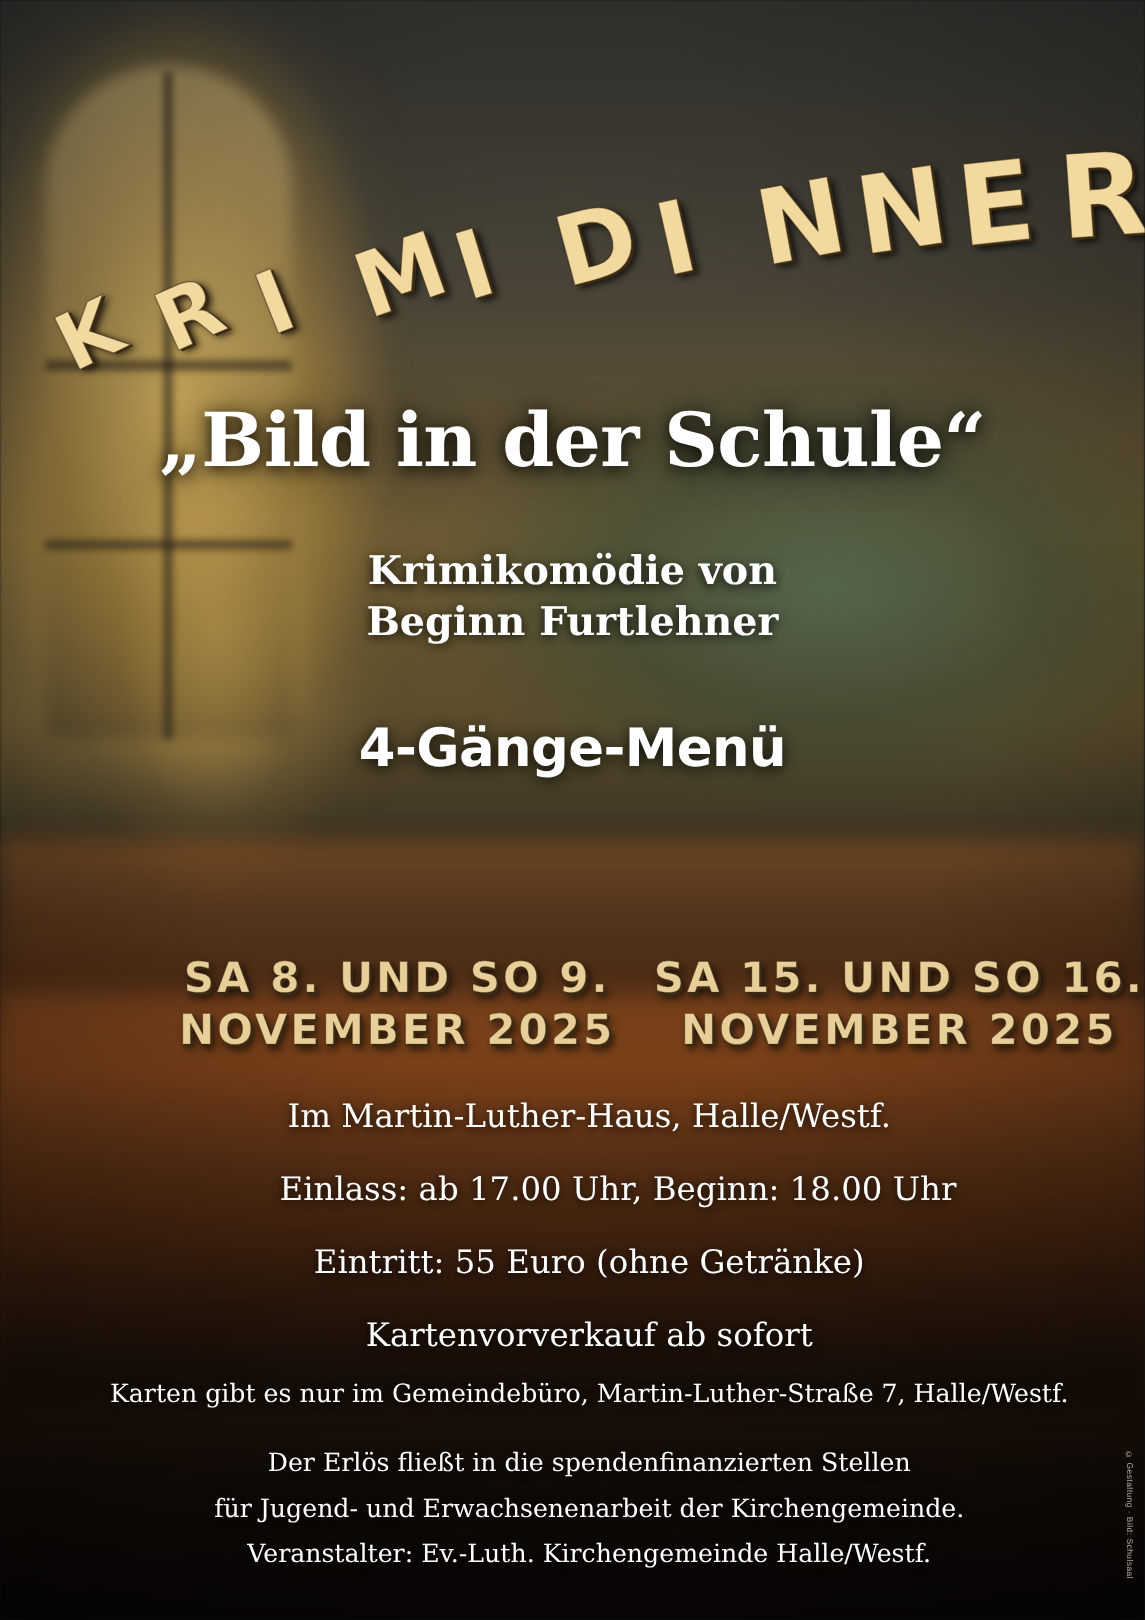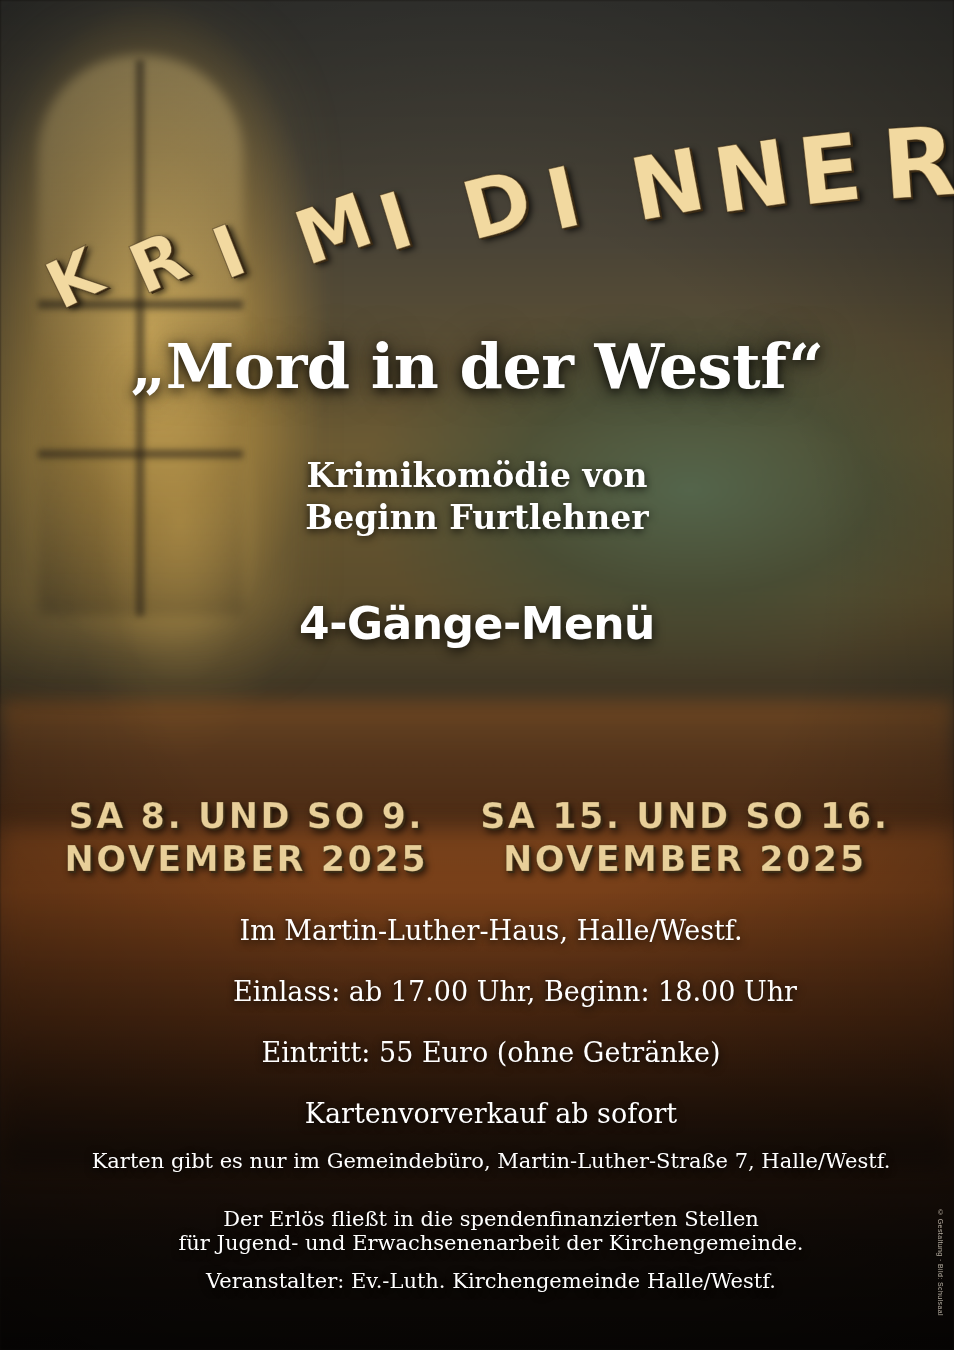--- a/index.html
+++ b/index.html
@@ -152,22 +152,22 @@
     line-height: 1.32;
     letter-spacing: -0.5px;
     text-shadow: 0 3px 12px rgba(0,0,0,0.85);
   }
 
   .dates {
     position: absolute;
     left: 0; right: 0;
     top: 795px;
     display: flex;
-    justify-content: center;
-    gap: 52px;
+    justify-content: flex-end;
+    gap: 32px;
     color: #e8cf99;
   }
   .date-block {
     font-family: "DejaVu Sans", sans-serif;
     font-weight: bold;
     font-size: 35px;
     line-height: 1.22;
     letter-spacing: 2.5px;
     text-shadow: 2px 2px 0 #3a2a14, 3px 4px 7px rgba(0,0,0,0.8);
     -webkit-text-stroke: 0.6px rgba(70,50,22,0.5);
@@ -181,21 +181,21 @@
     padding-left: 28px;
   }
   .details .line {
     text-shadow: 0 2px 8px rgba(0,0,0,0.9);
   }
   .l-venue   { font-size: 27px; margin-bottom: 30px; }
   .l-time    { font-size: 27px; margin-bottom: 30px; margin-left: 48px; }
   .l-price   { font-size: 27px; margin-bottom: 30px; }
   .l-presale { font-size: 27px; margin-bottom: 20px; }
   .l-where   { font-size: 21px; margin-bottom: 34px; }
-  .l-info1   { font-size: 21px; }
+  .l-info1   { font-size: 21px; margin-bottom: 14px; }
   .l-info2   { font-size: 21px; margin-bottom: 14px; }
   .l-org     { font-size: 21px; }
 
   .credit {
     position: absolute;
     right: 10px;
     bottom: 34px;
     writing-mode: vertical-rl;
     font-family: "Liberation Sans", sans-serif;
     font-size: 7px;
@@ -229,21 +229,21 @@
           <span style="left: 477px; top: 113px; font-size: 81px; transform: rotate(-15deg); transform-origin: left bottom;">D</span>
           <span style="left: 558.8px; top: 99.8852px; font-size: 84px; transform: rotate(-12.8deg); transform-origin: left bottom;">I</span>
           <span style="left: 640.6px; top: 88.0738px; font-size: 87px; transform: rotate(-10.6deg); transform-origin: left bottom;">N</span>
           <span style="left: 722.4px; top: 77.371px; font-size: 90px; transform: rotate(-8.4deg); transform-origin: left bottom;">N</span>
           <span style="left: 804.2px; top: 67.4738px; font-size: 93px; transform: rotate(-6.2deg); transform-origin: left bottom;">E</span>
           <span style="left: 886px; top: 58px; font-size: 96px; transform: rotate(-4deg); transform-origin: left bottom;">R</span>
         </div>
 
     </div>
 
-    <div class="subtitle">„Mord in der Westf“</div>
+    <div class="subtitle">„Bild in der Schule“</div>
 
     <div class="author">
       <div>Krimikomödie von</div>
       <div>Beginn Furtlehner</div>
     </div>
 
     <div class="menu">
       <div>4-Gänge-Menü</div>
     </div>
 

